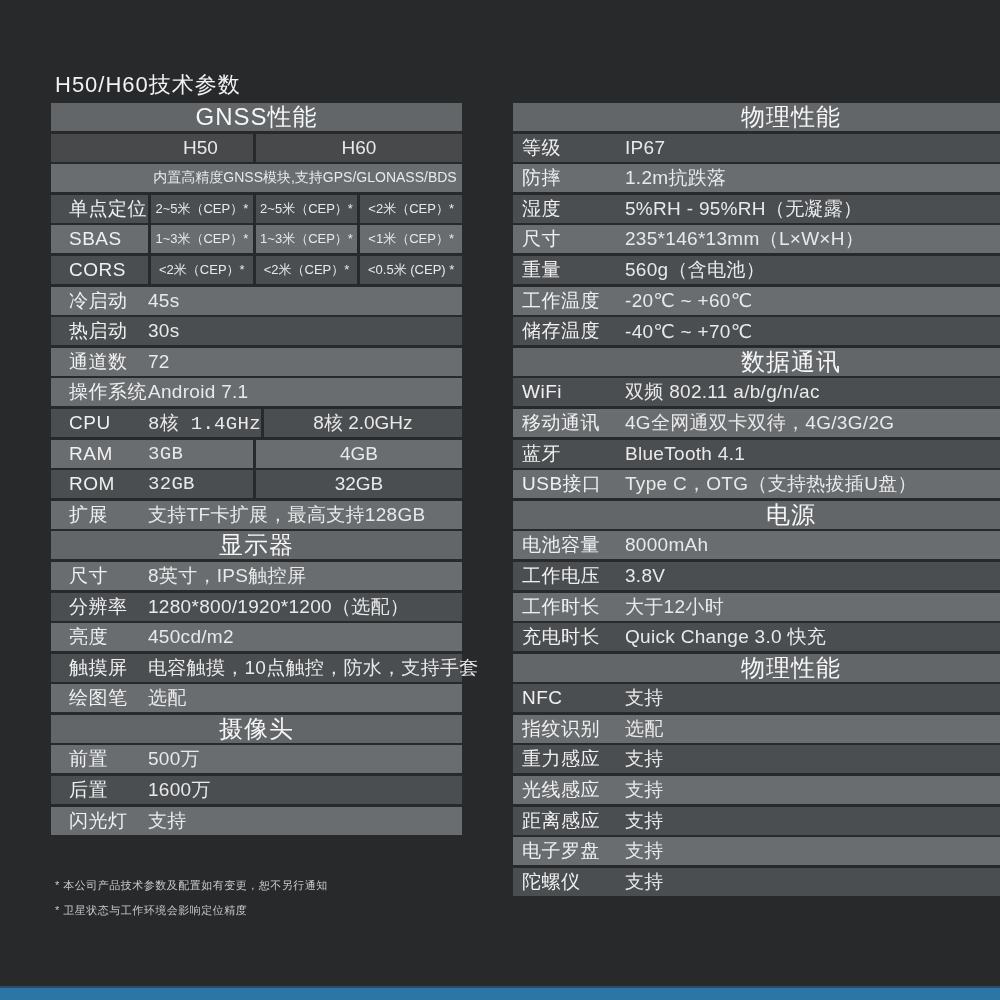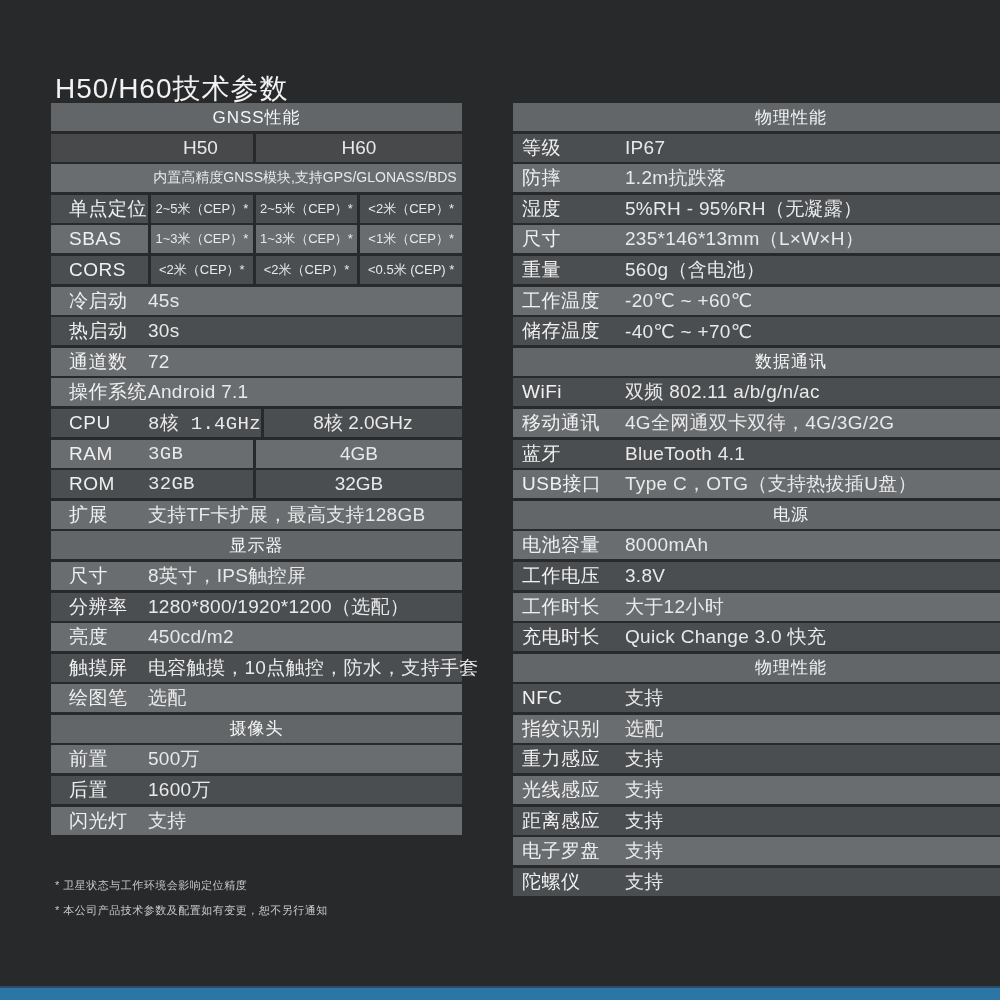--- a/index.html
+++ b/index.html
@@ -1,26 +1,26 @@
 <!DOCTYPE html>
 <html><head>
 <meta charset="utf-8">
 <style>
   html,body{margin:0;padding:0;background:#28292b;}
   .page{position:relative;width:1000px;height:1000px;background:#28292b;overflow:hidden;
         font-family:"Liberation Sans","DejaVu Sans",sans-serif;color:#ececec;}
-  .page-title{position:absolute;left:55px;top:70px;font-size:28px;font-weight:normal;
+  .page-title{position:absolute;left:55px;top:70px;font-size:22px;font-weight:normal;
               color:#f2f2f2;letter-spacing:1px;margin:0;}
   .spec-table{position:absolute;top:103px;}
   #left-table{left:51px;width:411px;}
   #right-table{left:513px;width:556px;}
   .band{height:28px;margin-bottom:2.6px;display:flex;align-items:center;
         font-size:19px;white-space:nowrap;}
   .band.header{justify-content:center;background:#626669;color:#f6f6f6;
-               font-size:17px;letter-spacing:1px;}
+               font-size:24px;letter-spacing:1px;}
   .band.dark{background:#4b4e51;}
   .band.darker{background:#47494b;}
   .band.light{background:#696d70;}
   .lbl{flex:0 0 97px;box-sizing:border-box;padding-left:18px;color:#f0f0f0;letter-spacing:0.5px;}
   #right-table .lbl{flex:0 0 112px;padding-left:9px;}
   .val{flex:1;color:#e9e9e9;letter-spacing:0.3px;}
   .cell{display:flex;align-items:center;justify-content:center;box-sizing:border-box;
         height:100%;color:#e9e9e9;}
   .divider{border-left:3px solid #28292b;}
   .c-fixed{flex:0 0 105px;}
@@ -228,18 +228,18 @@
         <span class="lbl">电子罗盘</span>
         <span class="val">支持</span>
       </div>
       <div class="band dark simple">
         <span class="lbl">陀螺仪</span>
         <span class="val">支持</span>
       </div>
     </div>
 
   <div class="footnotes">
+    <div>* 本公司产品技术参数及配置如有变更，恕不另行通知</div>
     <div>* 卫星状态与工作环境会影响定位精度</div>
-    <div>* 本公司产品技术参数及配置如有变更，恕不另行通知</div>
   </div>
 
   <div class="bottom-bar"></div>
 </div>
 
 </body></html>

